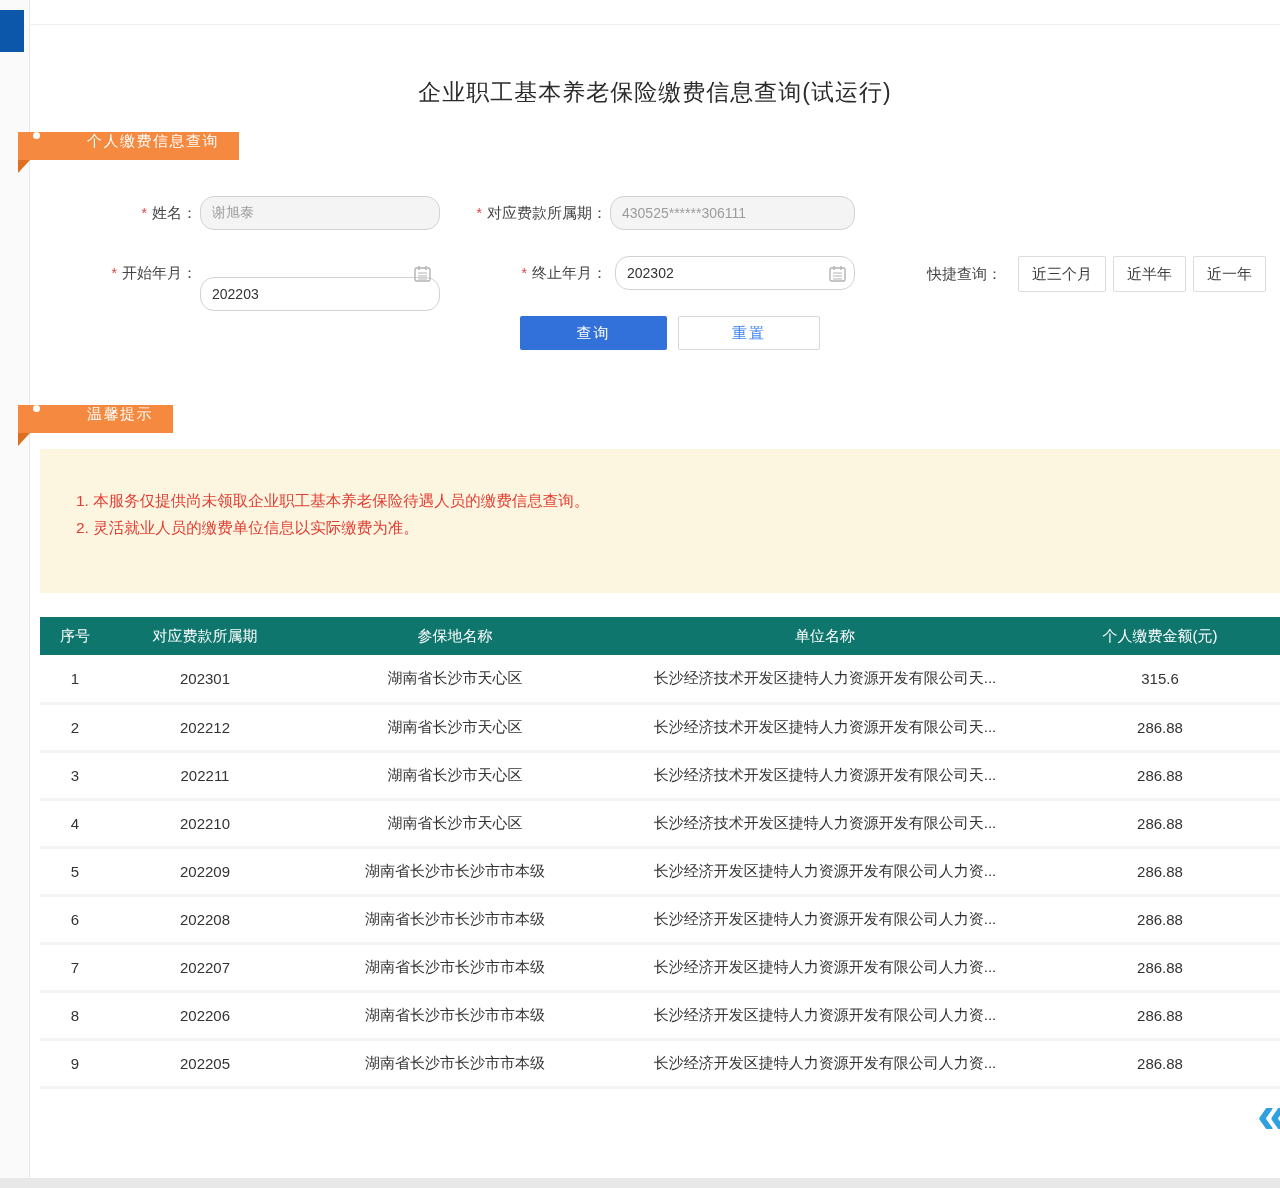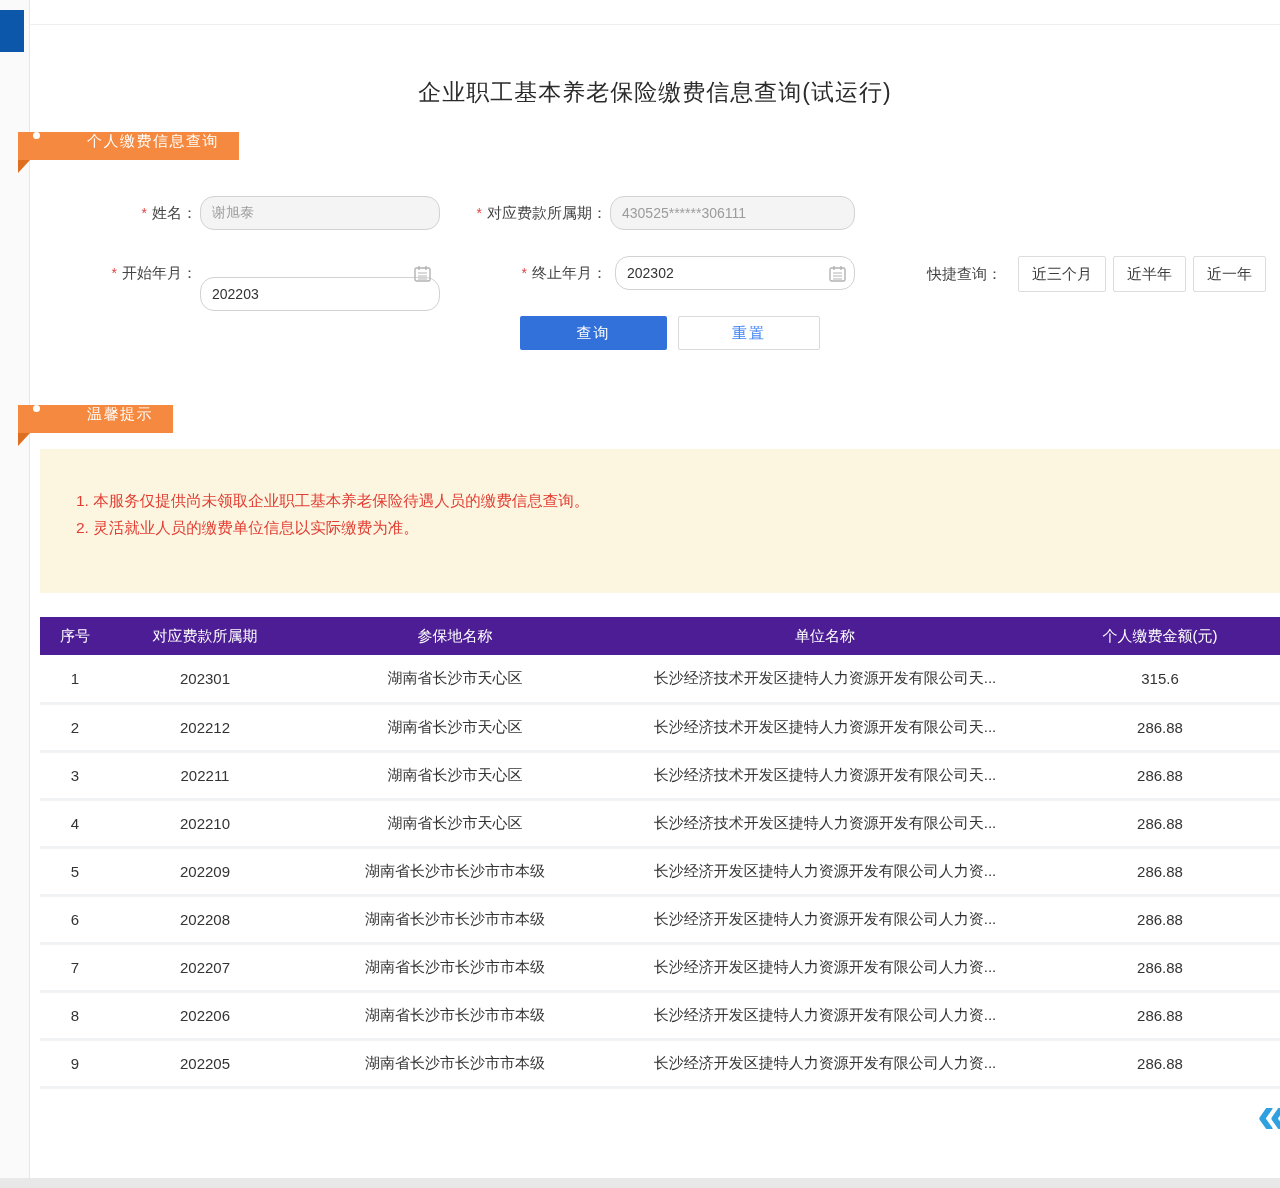--- a/index.html
+++ b/index.html
@@ -42,21 +42,21 @@
   .btn-primary { position:absolute; left:490px; top:0; width:147px; height:34px; background:#3271d9; color:#fff; border:none; border-radius:2px; font-size:15px; font-family:inherit; letter-spacing:2px; cursor:pointer; }
   .btn-plain { position:absolute; left:648px; top:0; width:142px; height:34px; background:#fff; color:#3b82f6; border:1px solid #d9d9d9; border-radius:2px; font-size:15px; font-family:inherit; letter-spacing:2px; cursor:pointer; }
 
   
   .notice { position:absolute; left:10px; top:424px; width:1240px; height:144px; background:#fcf6e1; }
   .notice-line { font-size:15.5px; color:#e23d32; line-height:27px; }
   .notice-inner { padding:38px 20px 0 36px; }
 
   
   .result-table { position:absolute; left:10px; top:592px; width:1240px; border-collapse:collapse; table-layout:fixed; }
-  .result-table th { background:#4c1d95; color:#fff; font-weight:normal; font-size:15px; height:38px; text-align:center; }
+  .result-table th { background:#0f766e; color:#fff; font-weight:normal; font-size:15px; height:38px; text-align:center; }
   .result-table td { height:48px; text-align:center; font-size:15px; color:#333; background:#fff; border-bottom:3px solid #f2f3f5; overflow:hidden; white-space:nowrap; }
   .result-table th:nth-child(1), .result-table td:nth-child(1) { width:70px; }
   .result-table th:nth-child(2), .result-table td:nth-child(2) { width:190px; }
   .result-table th:nth-child(3), .result-table td:nth-child(3) { width:310px; }
   .result-table th:nth-child(4), .result-table td:nth-child(4) { width:430px; }
   .result-table th:nth-child(5), .result-table td:nth-child(5) { width:240px; }
 
   
   .collapse-icon { position:absolute; right:-7px; top:1062px; font-size:54px; font-weight:700; color:#2fa1e0; line-height:1; cursor:pointer; user-select:none; }
 

